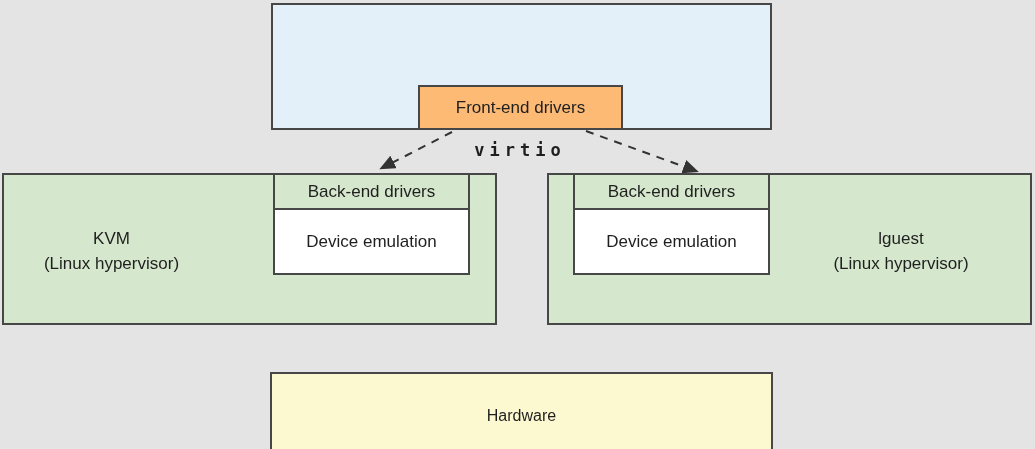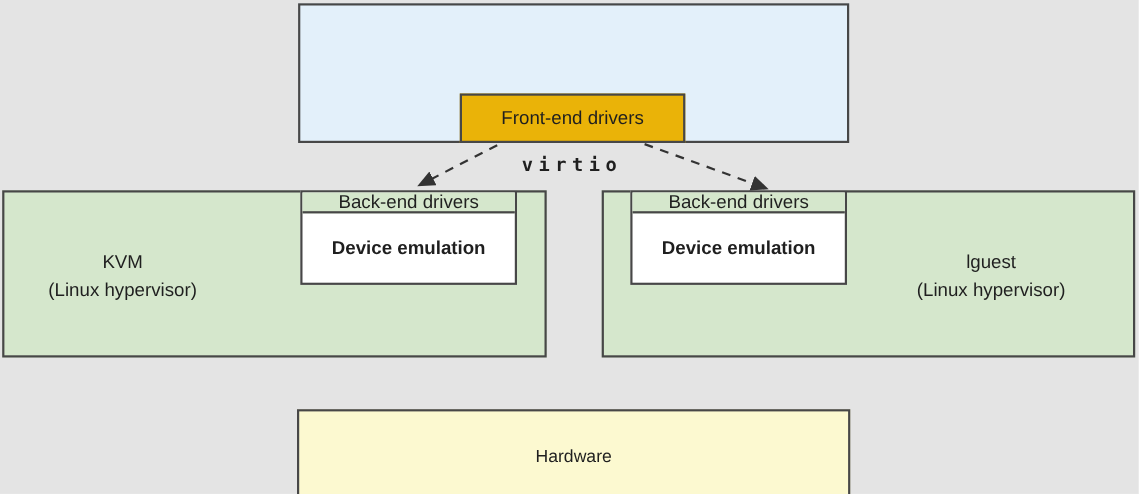--- a/index.html
+++ b/index.html
@@ -27,21 +27,21 @@
   }
   #guest-label {
     position: absolute;
     left: 271px; top: 36px; width: 501px;
     text-align: center;
     font-size: 17px;
   }
   
   #frontend-box {
     left: 418px; top: 85px; width: 205px; height: 45px;
-    background: #eab308;
+    background: #fdba74;
     display: flex; align-items: center; justify-content: center;
     font-size: 17px;
     z-index: 3;
   }
   
   #virtio-label {
     position: absolute;
     left: 410px; top: 140px; width: 220px;
     text-align: center;
     font-family: "DejaVu Sans Mono", monospace;
@@ -72,32 +72,31 @@
     top: 173px; width: 197px;
     box-sizing: border-box;
     border: 2px solid #474747;
     background: #ffffff;
     z-index: 2;
   }
   #stack-left  { left: 273px; }
   #stack-right { left: 573px; }
   .stack .backend {
     box-sizing: border-box;
-    height: 19px;
+    height: 35px;
     border-bottom: 2px solid #474747;
     background: #d5e7cc;
     display: flex; align-items: center; justify-content: center;
     font-size: 17px;
   }
   .stack .emulation {
     box-sizing: border-box;
     height: 63px;
     display: flex; align-items: center; justify-content: center;
     font-size: 17px;
-    font-weight: bold;
   }
   
   #hardware-box {
     left: 270px; top: 372px; width: 503px; height: 88px;
     background: #fcf9d0;
     display: flex; align-items: center; justify-content: center;
     font-size: 16px;
   }
   
   #arrows {

